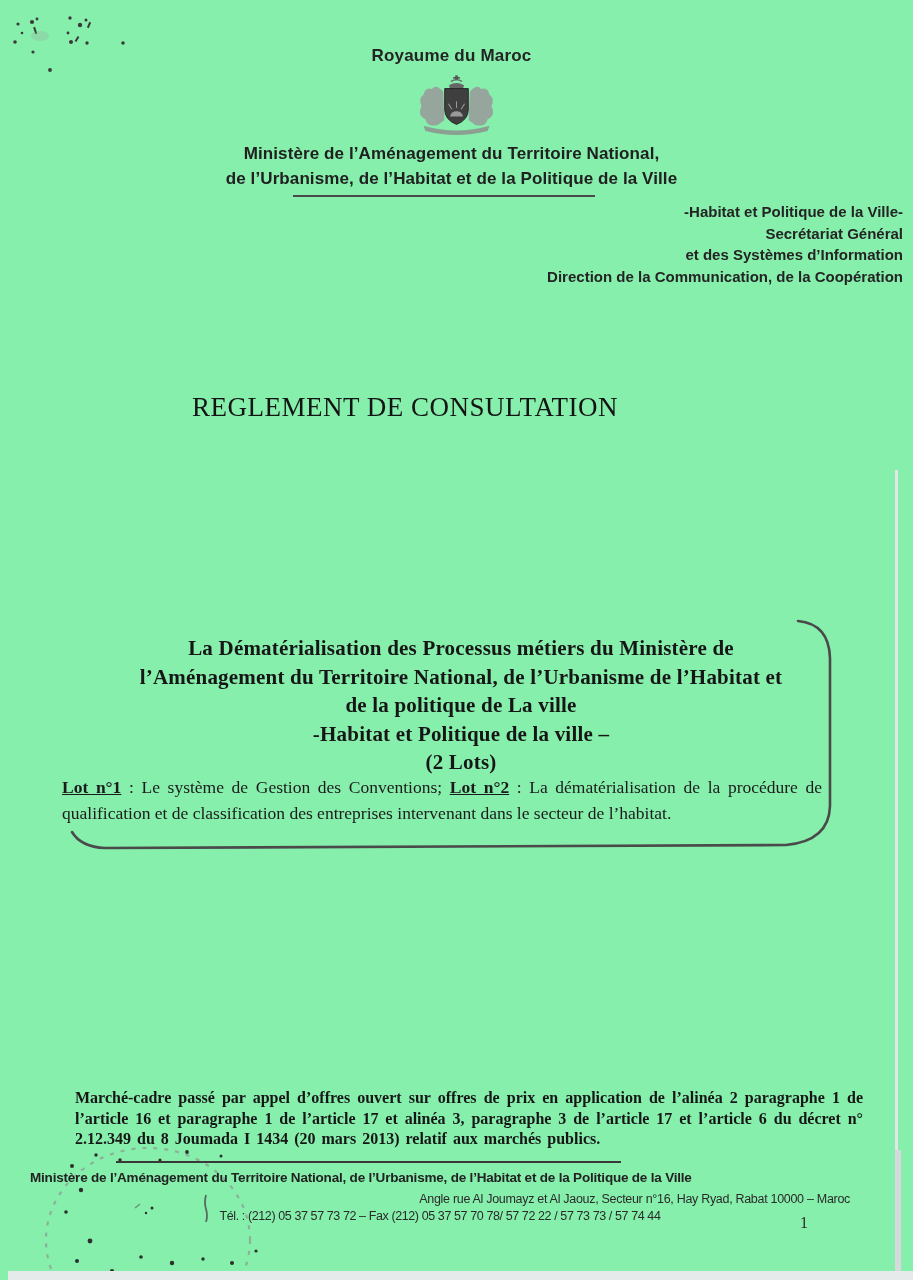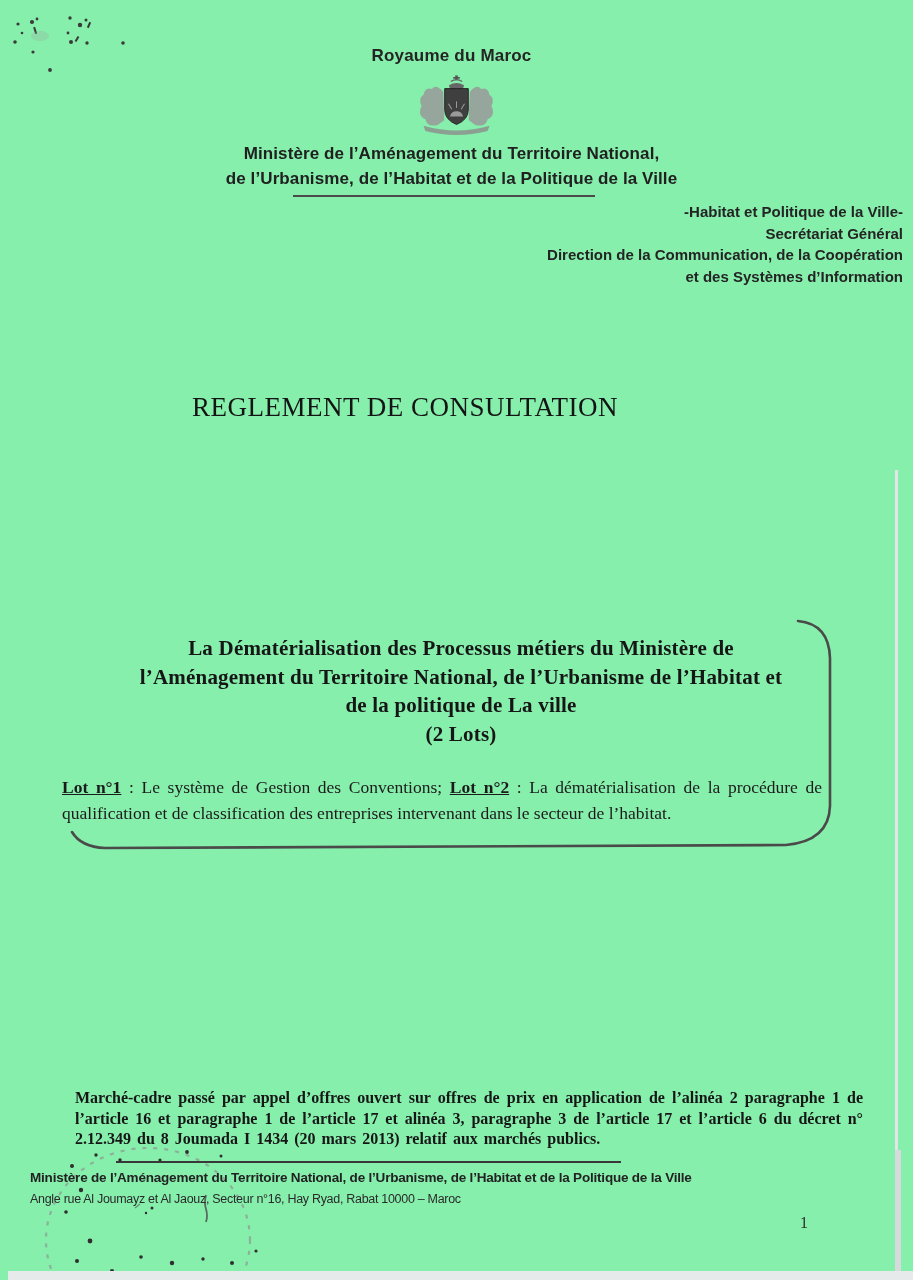--- a/index.html
+++ b/index.html
@@ -81,21 +81,21 @@
   }
   .footer-ministry{
     position:absolute;top:1170px;left:30px;width:800px;
     text-align:left;
     font-family:"Liberation Sans", sans-serif;
     font-size:13.5px;font-weight:bold;color:#222;
     letter-spacing:-.2px;
   }
   .footer-address{
     position:absolute;top:1192px;left:30px;width:820px;
-    text-align:left;
+    text-align:right;
     font-family:"Liberation Sans", sans-serif;
     font-size:12.5px;font-weight:500;color:#2a2a2a;
     letter-spacing:-.3px;
   }
   .footer-phone{
     position:absolute;top:1209px;left:30px;width:820px;
     text-align:center;
     font-family:"Liberation Sans", sans-serif;
     font-size:12.5px;font-weight:500;color:#2a2a2a;
     letter-spacing:-.4px;
@@ -200,44 +200,46 @@
   <div class="ministry">
     <div>Ministère de l’Aménagement du Territoire National,</div>
     <div>de l’Urbanisme, de l’Habitat et de la Politique de la Ville</div>
   </div>
 
   <div class="header-rule"></div>
 
   <div class="dept">
     <div>-Habitat et Politique de la Ville-</div>
     <div>Secrétariat Général</div>
+    <div>et des Systèmes d’Information</div>
     <div>Direction de la Communication, de la Coopération</div>
-    <div>et des Systèmes d’Information</div>
   </div>
 
   <h1 class="doc-title">REGLEMENT DE CONSULTATION</h1>
 
 
   <svg class="box-border" width="800" height="255" viewBox="0 0 800 255">
     <path d="M 748 13 Q 779 16 780 50 L 780 198 Q 779 233 736 237 L 55 240 Q 31 239 22 224" fill="none" stroke="#4a4a4a" stroke-width="2.6" stroke-linecap="round"></path>
   </svg>
 
   <div class="box-text">
     <div>La Dématérialisation des Processus métiers du Ministère de</div>
     <div>l’Aménagement du Territoire National, de l’Urbanisme de l’Habitat et</div>
     <div>de la politique de La ville</div>
+    <div>-Habitat et Politique de la ville –</div>
     <div>(2 Lots)</div>
   </div>
 
   <p class="lot-par"><span class="lot-label">Lot n°1</span><span> : Le système de Gestion des Conventions; </span><span class="lot-label">Lot n°2</span><span> : La dématérialisation de la procédure de qualification et de classification des entreprises intervenant dans le secteur de l’habitat.</span></p>
 
   <p class="legal">Marché-cadre passé par appel d’offres ouvert sur offres de prix en application de l’alinéa 2 paragraphe 1 de l’article 16 et paragraphe 1 de l’article 17 et alinéa 3, paragraphe 3 de l’article 17 et l’article 6 du décret n° 2.12.349 du 8 Joumada I 1434 (20 mars 2013) relatif aux marchés publics.</p>
 
   <div class="footer-rule"></div>
   <div class="footer-ministry">Ministère de l’Aménagement du Territoire National, de l’Urbanisme, de l’Habitat et de la Politique de la Ville</div>
   <div class="footer-address">Angle rue Al Joumayz et Al Jaouz, Secteur n°16, Hay Ryad, Rabat 10000 – Maroc</div>
+  <div class="footer-phone">Tél. : (212) 05 37 57 73 72 – Fax (212) 05 37 57 70 78/ 57 72 22 / 57 73 73 / 57 74 44</div>
   <div class="page-number">1</div>
 
   <div class="edge-right"></div>
   <div class="edge-right-low"></div>
   <div class="edge-bottom"></div>
 
 </div>
 
 </body></html>

